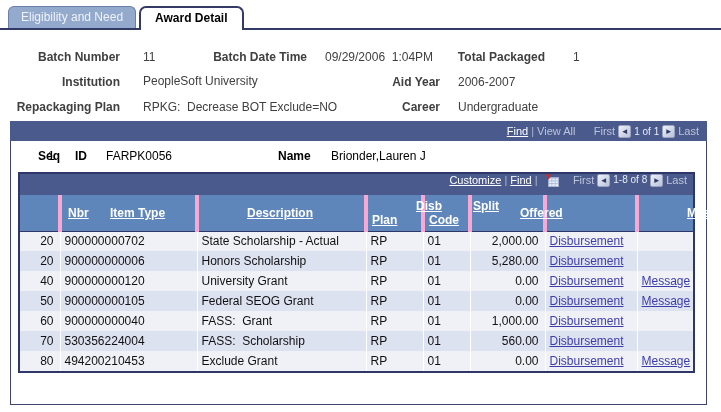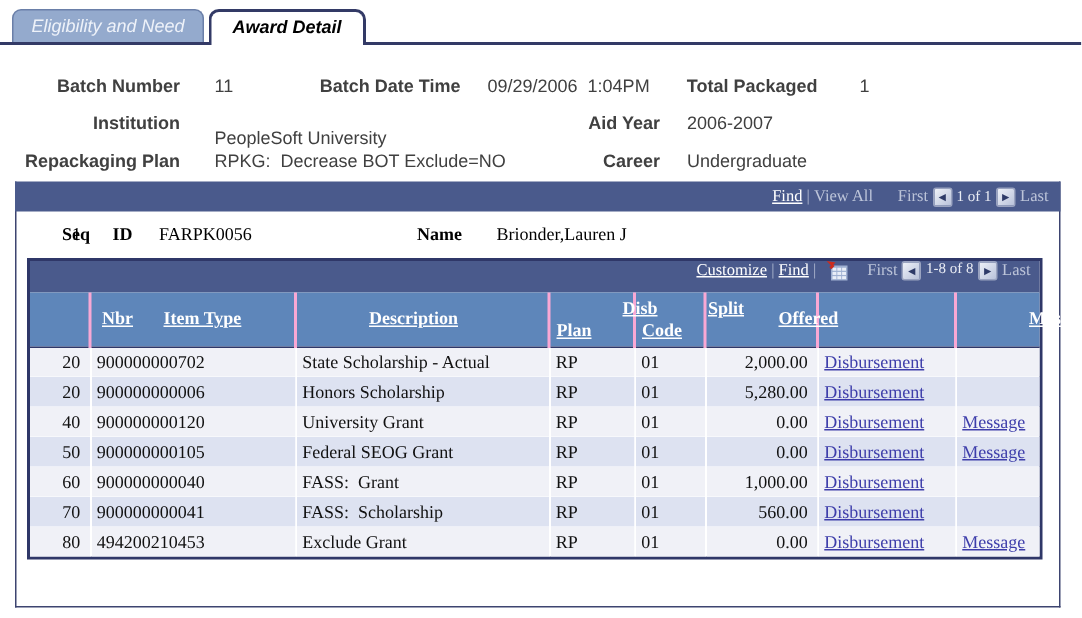--- a/index.html
+++ b/index.html
@@ -5,36 +5,36 @@
   * { box-sizing: border-box; margin: 0; padding: 0; }
   html,body { background:#fff; }
   body { font-family: "Liberation Sans", "DejaVu Sans", sans-serif; }
   #page { position: relative; width: 721px; height: 412px; background:#fff; overflow: hidden; }
 
   
   .tabbar { position:absolute; left:0; top:5px; width:721px; height:25px;
             display:flex; align-items:flex-end; gap:3px; padding-left:8px; }
   .tabbar .rule { position:absolute; left:0; right:0; bottom:0; height:2px;
                   background:var(--border-navy,#333a66); z-index:0; }
-  .tab { position:relative; z-index:1; font-size:12px; white-space:pre; cursor:default;font-style:italic; }
+  .tab { position:relative; z-index:1; font-size:12px; white-space:pre; cursor:default; }
   .tab.inactive { background:var(--tab-inactive-bg,#94aacd); color:#eef2f9;
                   border:1px solid #6a7fa8; border-bottom:none;
                   border-radius:6px 6px 0 0; padding:3px 12px 4px; margin-bottom:2px; }
   .tab.active { background:#fff; color:#000; font-weight:bold;
                 border:2px solid var(--border-navy,#333a66); border-bottom:none;
                 border-radius:7px 7px 0 0; padding:3px 14px 5px; }
 
   
   .fld { position:absolute; height:16px; font-size:12px; white-space:pre; color:#404040; }
   .lbl { font-weight:bold; text-align:right; }
   .val { text-align:left; }
 
   
   .groupbox { position:absolute; left:10px; top:121px; width:697px; height:284px;
-              background:#fff; border:1px solid #3d4470; border-top:none;font-family:Liberation Serif, serif; }
+              background:#fff; border:1px solid #3d4470; border-top:none; }
   .navbar { position:absolute; left:-1px; top:0; width:697px; height:20px;
             background:var(--bar-blue,#4a5a8c); color:#c7cedf; font-size:11px;
             display:flex; align-items:center; justify-content:flex-end;
             padding-right:8px; white-space:pre; }
   .navbar a, .gridbar a { color:#ffffff; text-decoration:underline; cursor:pointer; }
   .nav-dim { color:#bcc4d9; }
   .nav-pos { color:#e9ecf4; font-size:10px; }
   .pgbtn { display:inline-block; width:13px; height:13px; line-height:12px; text-align:center;
            background:linear-gradient(135deg,#eef1f8,#b9c2da); border:1px solid #9aa3c0;
            border-radius:2px; color:#2e3a68; font-size:8px; vertical-align:-2px;
@@ -46,21 +46,21 @@
 
   
   .grid { position:absolute; left:7px; top:51px; width:677px;
           border:2px solid #2f3768; background:#fff; }
   .gridbar { height:21px; background:var(--bar-blue,#4a5a8c); color:#c7cedf; font-size:11px;
              display:flex; align-items:flex-start; justify-content:flex-end;
              padding-right:6px; white-space:pre; }
   .gridbar .xlsicon { display:inline-block; margin:0 4px; vertical-align:-3px; cursor:pointer; }
   table { border-collapse:collapse; table-layout:fixed; width:673px; font-size:12px; }
   th { height:36px; background:var(--header-blue,#5e86ba); text-align:left;
-       padding:2px 4px; vertical-align:middle; border-left:2px solid #f9a8d4;
+       padding:2px 4px; vertical-align:middle; border-left:4px solid #f9a8d4;
        border-bottom:1px solid #2f3768; }
   th:first-child { border-left:none; }
   th a { color:#ffffff; font-weight:bold; text-decoration:underline; cursor:pointer; white-space:normal;margin-left:44px; }
   td { height:20px; padding:1px 4px; white-space:pre; color:#111;
        border-left:1px solid #fff; overflow:hidden; }
   td:first-child { border-left:none; }
   tr.odd td { background:var(--stripe-blue,#dde2f1); }
   tr.even td { background:var(--stripe-gray,#f0f1f7); }
   td.num, th.num { text-align:right; padding-right:6px; }
   td a { color:var(--link-blue,#3d3daa); text-decoration:underline; cursor:pointer; }
@@ -77,21 +77,21 @@
   </div>
 
   <div class="fld lbl" style="left:0;top:50px;width:120px">Batch Number</div>
   <div class="fld val" style="left:143px;top:50px">11</div>
   <div class="fld lbl" style="left:180px;top:50px;width:127px">Batch Date Time</div>
   <div class="fld val" style="left:325px;top:50px">09/29/2006  1:04PM</div>
   <div class="fld lbl" style="left:420px;top:50px;width:125px">Total Packaged</div>
   <div class="fld val" style="left:573px;top:50px">1</div>
 
   <div class="fld lbl" style="left:0;top:75px;width:120px">Institution</div>
-  <div class="fld val" style="left:143px;top:85px">PeopleSoft University</div>
+  <div class="fld val" style="left:143px;top:74px">PeopleSoft University</div>
   <div class="fld lbl" style="left:330px;top:75px;width:110px">Aid Year</div>
   <div class="fld val" style="left:458px;top:75px">2006-2007</div>
 
   <div class="fld lbl" style="left:0;top:100px;width:120px">Repackaging Plan</div>
   <div class="fld val" style="left:143px;top:100px">RPKG:  Decrease BOT Exclude=NO</div>
   <div class="fld lbl" style="left:330px;top:100px;width:110px">Career</div>
   <div class="fld val" style="left:458px;top:100px">Undergraduate</div>
 
   <div class="groupbox">
 
@@ -196,21 +196,21 @@
               <td>900000000040</td>
               <td>FASS:  Grant</td>
               <td>RP</td>
               <td>01</td>
               <td class="num">1,000.00</td>
               <td><a>Disbursement</a></td>
               <td></td>
             </tr>
             <tr class="odd">
               <td class="num">70</td>
-              <td>900000000041</td>
+              <td>530356224004</td>
               <td>FASS:  Scholarship</td>
               <td>RP</td>
               <td>01</td>
               <td class="num">560.00</td>
               <td><a>Disbursement</a></td>
               <td></td>
             </tr>
             <tr class="even">
               <td class="num">80</td>
               <td>494200210453</td>

